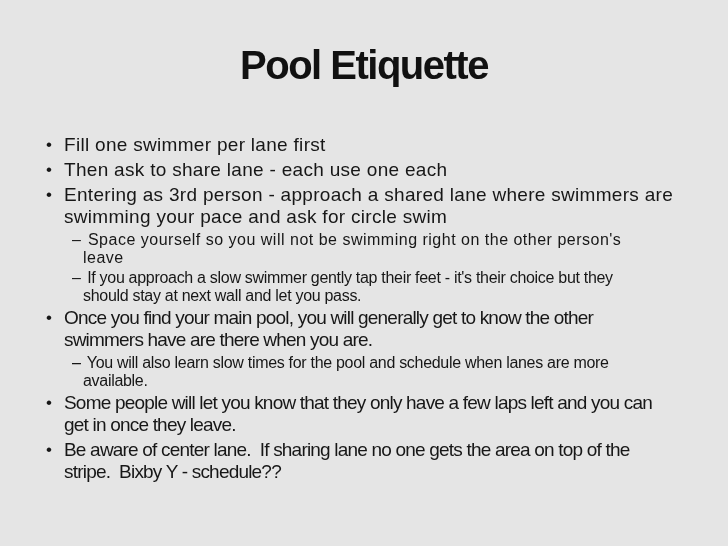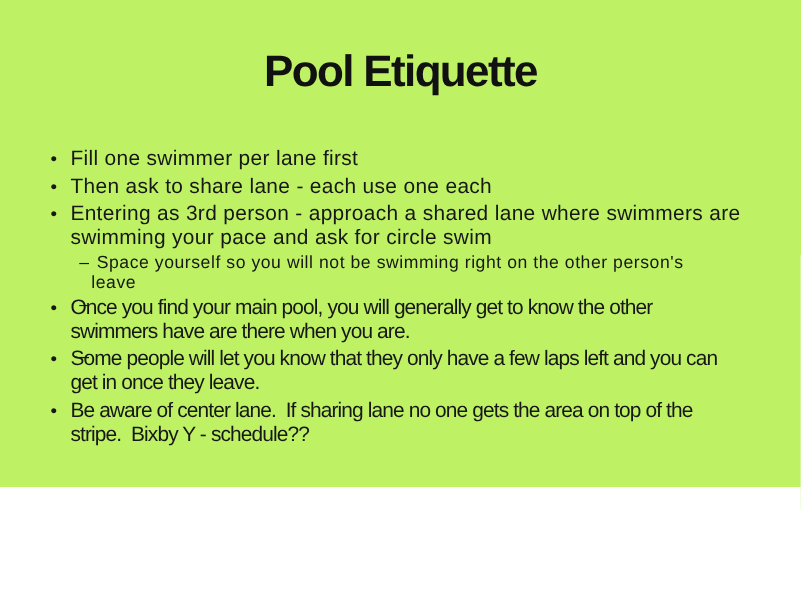--- a/index.html
+++ b/index.html
@@ -1,20 +1,20 @@
 <!DOCTYPE html>
 <html><head>
 <meta charset="utf-8">
 <style>
   html, body { margin: 0; padding: 0; background: #ffffff; }
   .slide {
     position: relative;
     width: 728px;
-    height: 443px;
-    background: #bef264;
+    height: 546px;
+    background: #e5e5e5;
     overflow: hidden;
     font-family: "Liberation Sans", sans-serif;
     color: #171717;
   }
   .title {
     position: absolute;
     top: 42px;
     left: 0;
     width: 728px;
     margin: 0;
@@ -76,34 +76,38 @@
     </div>
 
     <div class="item lvl2 w2">
       <span class="marker">–</span>
       <div class="text"> Space yourself so you will not be swimming right on the other person's
 leave</div>
     </div>
 
     <div class="item lvl2 n2">
       <span class="marker">–</span>
+      <div class="text"> If you approach a slow swimmer gently tap their feet - it's their choice but they
+should stay at next wall and let you pass.</div>
     </div>
 
     <div class="item lvl1 n1">
       <span class="marker">•</span>
       <div class="text">Once you find your main pool, you will generally get to know the other
 swimmers have are there when you are.</div>
     </div>
 
     <div class="item lvl2 n2">
       <span class="marker">–</span>
     </div>
 
     <div class="item lvl2 n2">
       <span class="marker">–</span>
+      <div class="text"> You will also learn slow times for the pool and schedule when lanes are more
+available.</div>
     </div>
 
     <div class="item lvl1 n1">
       <span class="marker">•</span>
       <div class="text">Some people will let you know that they only have a few laps left and you can
 get in once they leave.</div>
     </div>
 
     <div class="item lvl1 n1">
       <span class="marker">•</span>

